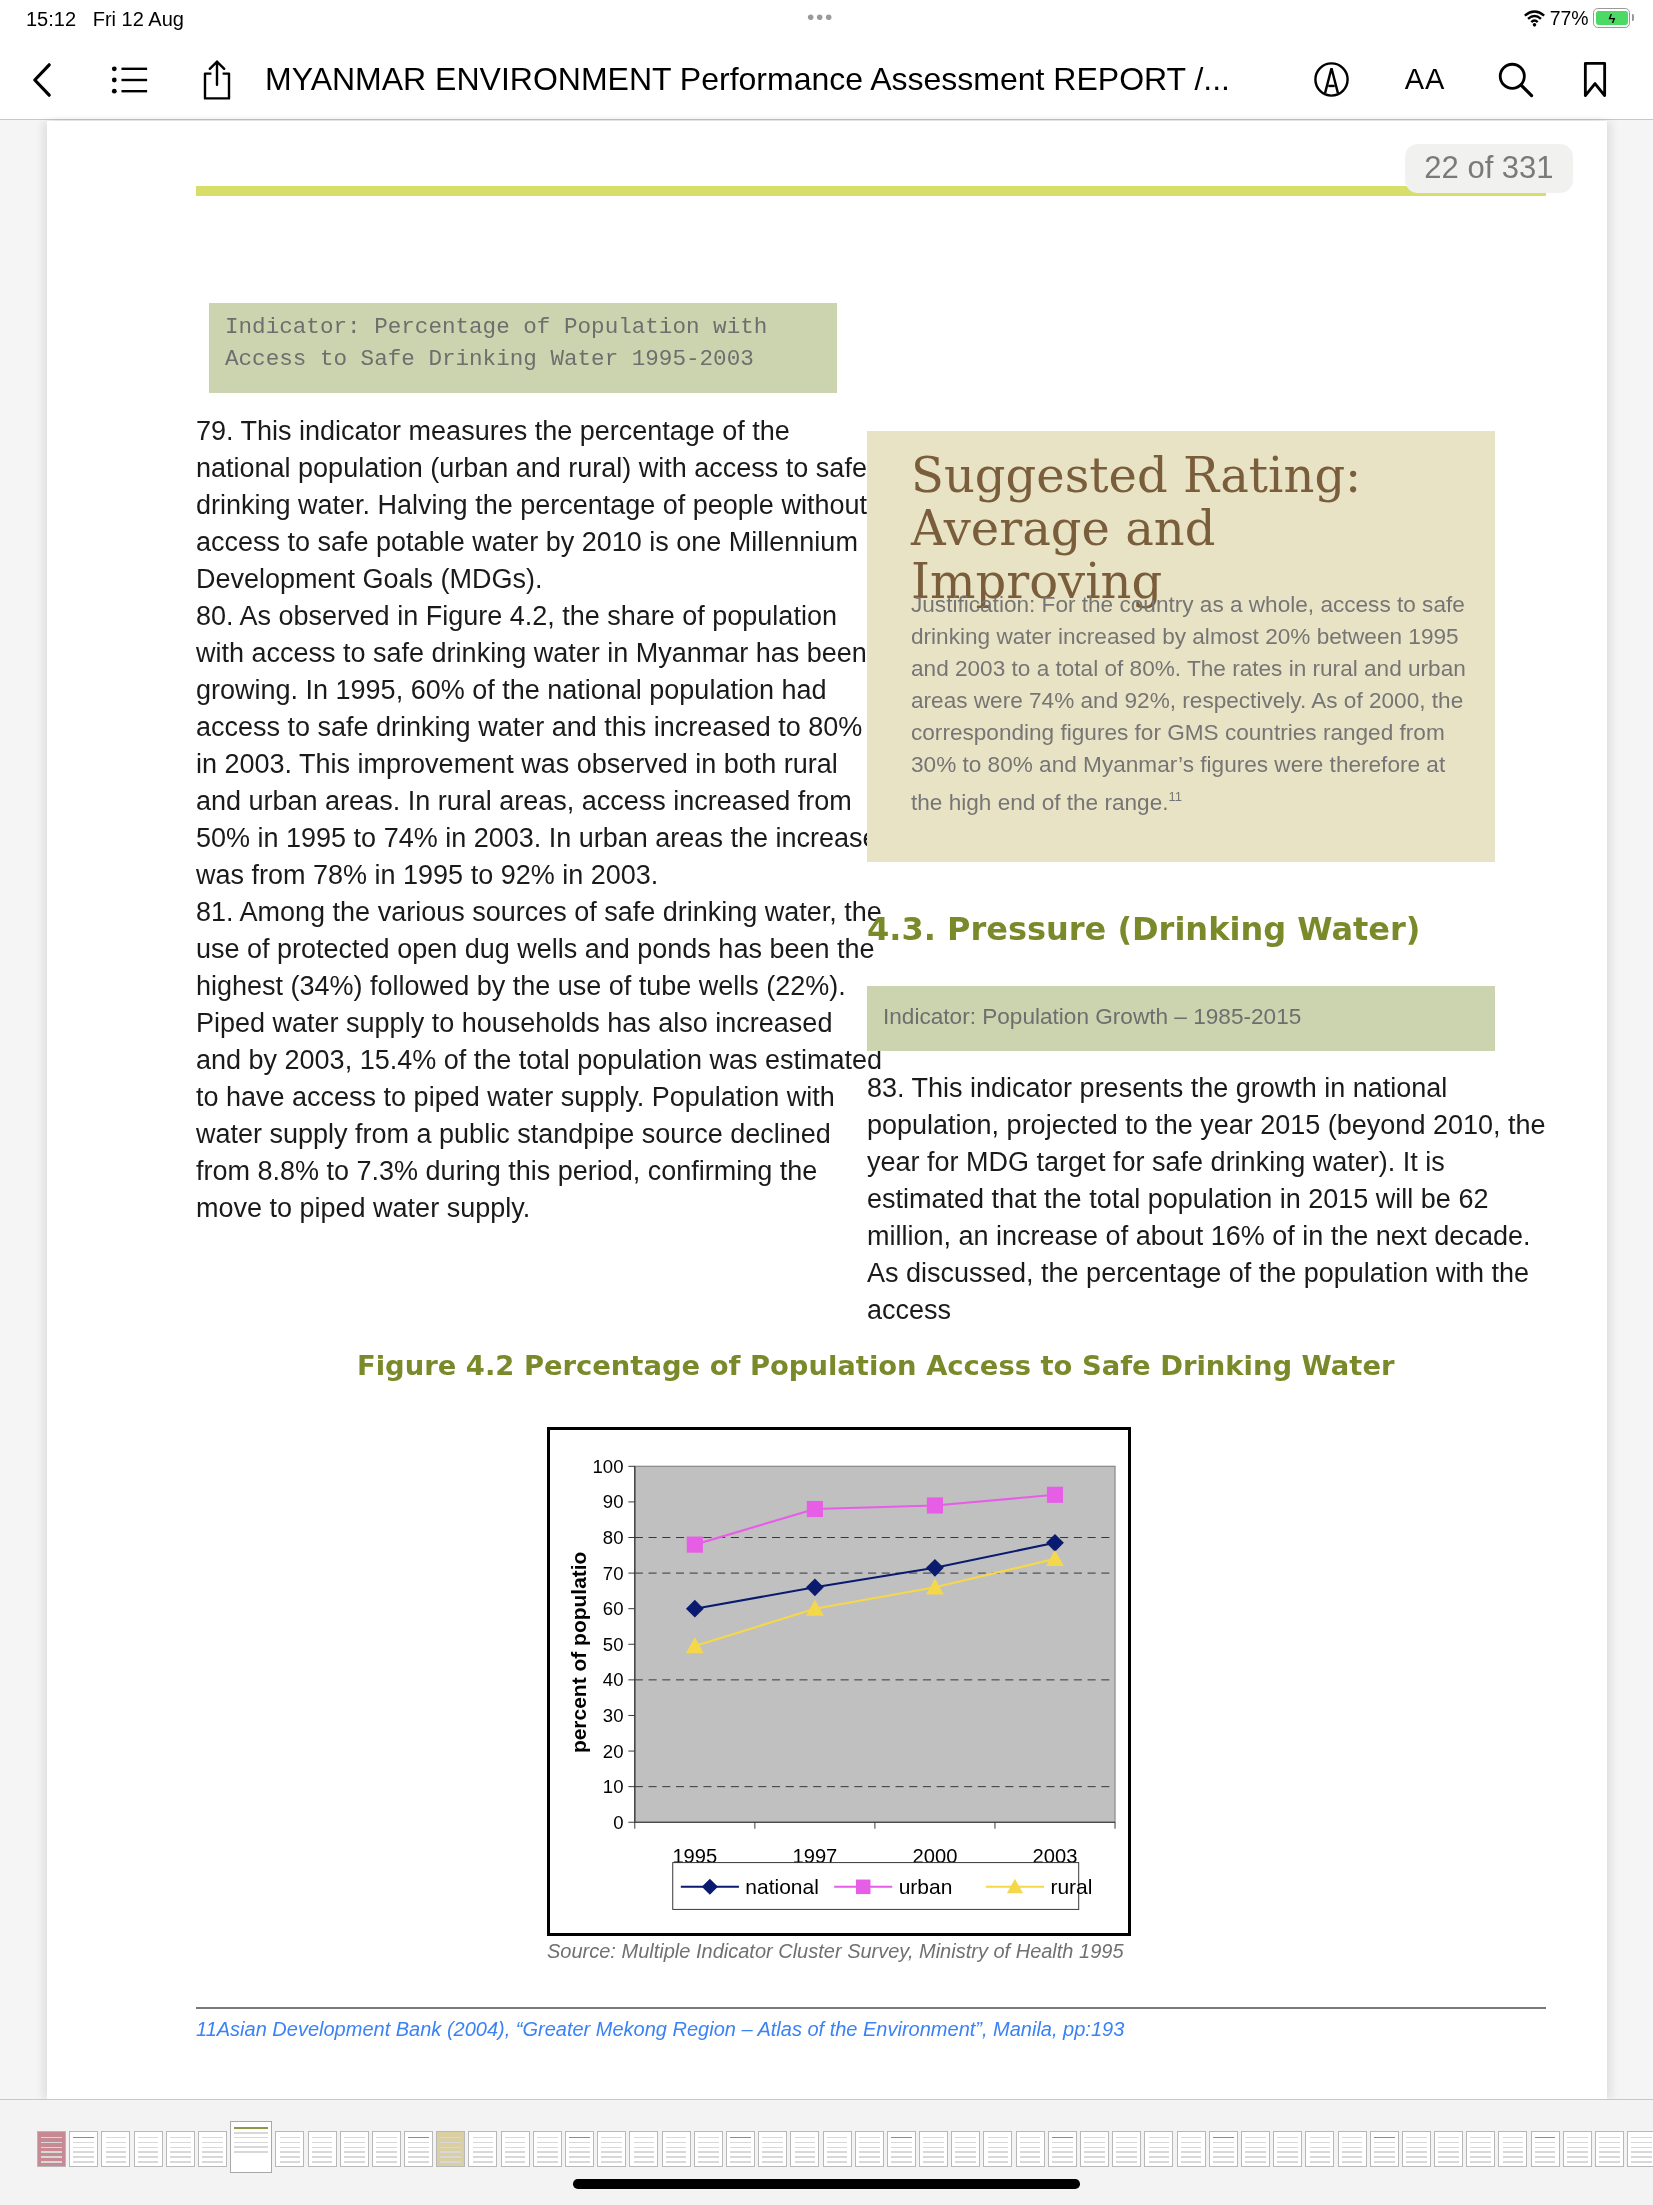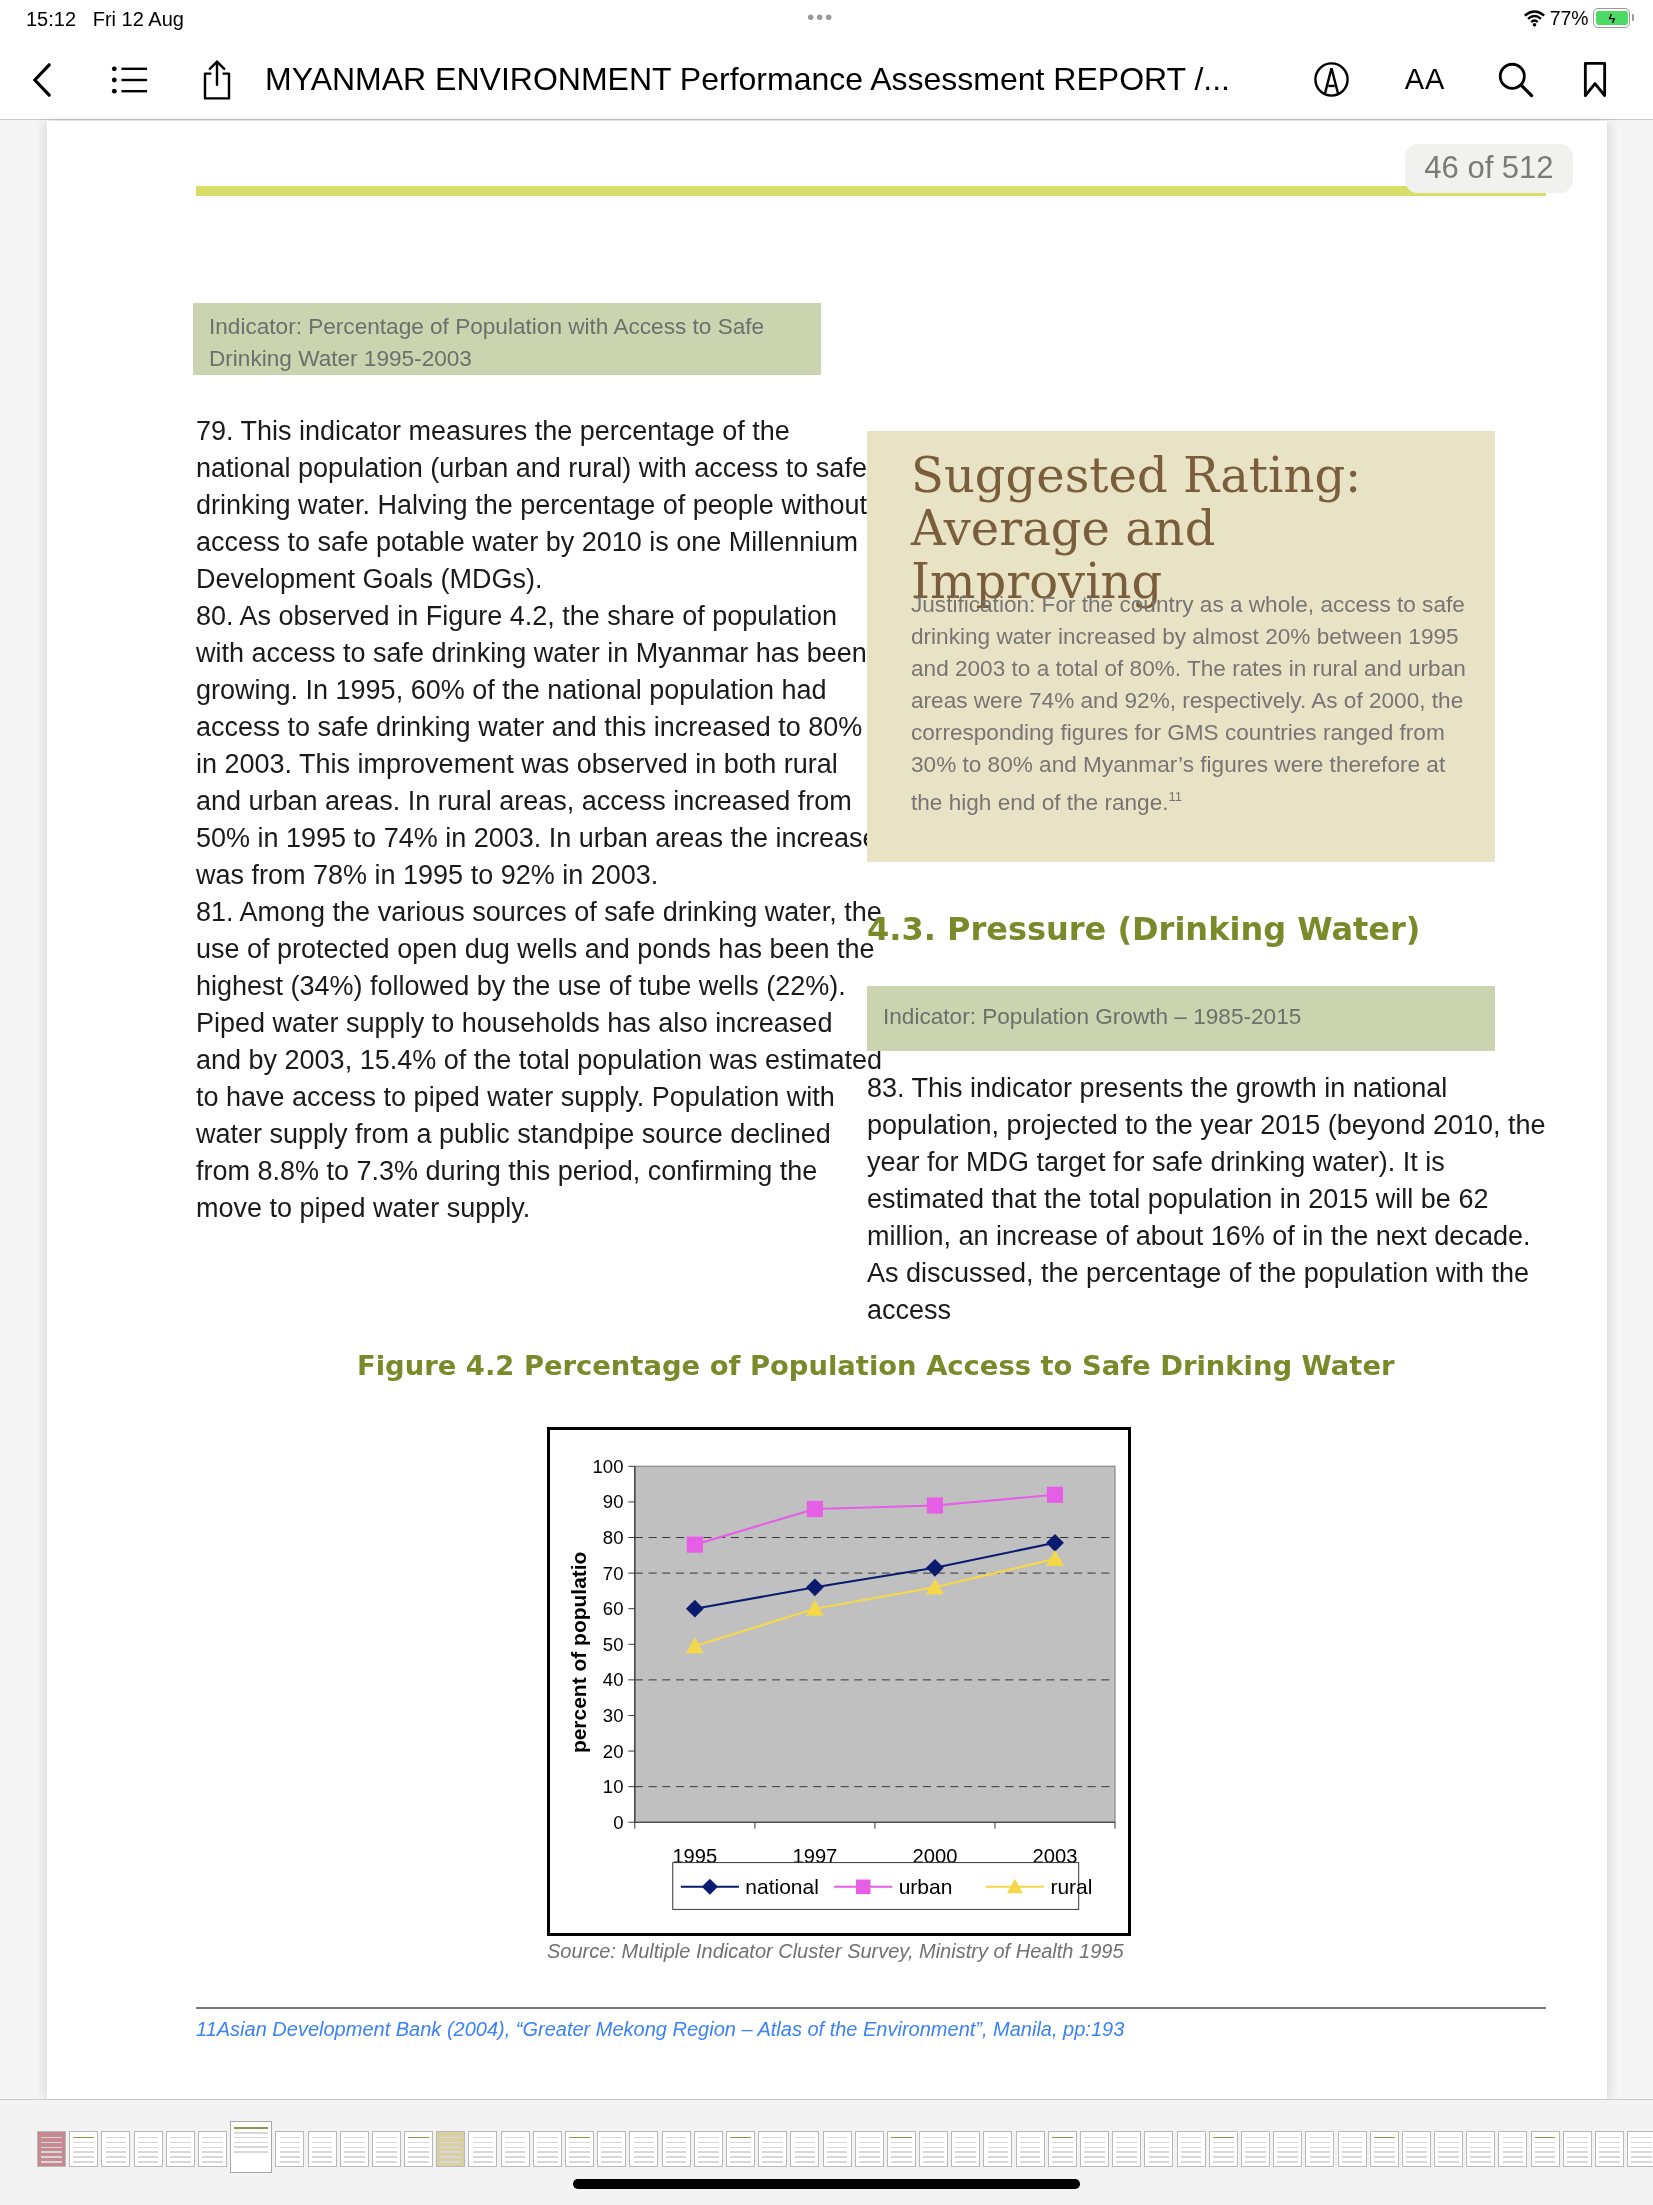--- a/index.html
+++ b/index.html
@@ -23,21 +23,21 @@
   
   .viewer { position: absolute; left: 0; top: 121px; width: 1653px; height: 1978px; background: #f5f5f5; }
   .page { position: absolute; left: 47px; top: 0; width: 1560px; height: 1978px; background: #fff; box-shadow: -4.8px 0 8px rgba(0,0,0,0.08), 4.8px 0 8px rgba(0,0,0,0.08); }
   .page-counter { position: absolute; right: 34px; top: 22.6px; padding: 6.5px 19.4px; background: #f1f1ef; border-radius: 13px; font-size: 31px; color: #7a7a7a; z-index: 5; }
 
   .accent-bar { position: absolute; left: 149px; top: 65px; width: 1350px; height: 9.7px; background: #d7df6a; }
 
   .green-head { color: #7a8a2a; font-family: "DejaVu Sans", sans-serif; font-weight: bold; }
   .h-state { position: absolute; left: 149px; top: 103px; font-size: 34px; }
   .indicator-box { position: absolute; background: #cbd4ae; color: #6e6e6e; font-size: 22.6px; line-height: 32px; padding: 8px 16px; }
-  .ind-1 { left: 146px; top: 182px; width: 628px; height: 72px; }
+  .ind-1 { left: 162px; top: 182px; width: 628px; height: 90px; font-family: Liberation Mono, monospace; }
   .body-text { position: absolute; font-size: 27px; line-height: 37px; color: #1a1a1a; font-family: "Liberation Sans", sans-serif; }
   .left-col { left: 149px; top: 292px; width: 686px; }
   .right-p82 { left: 820px; top: 103px; width: 694px; }
 
   .rating-box { position: absolute; left: 820px; top: 310px; width: 628px; height: 431px; background: #e9e3c6; }
   .rating-title { position: absolute; left: 44px; top: 18px; width: 565px; font-size: 48px; line-height: 53px; color: #7a5e3c; font-family: "DejaVu Serif", serif; }
   .rating-text { position: absolute; left: 44px; top: 158px; width: 557px; font-size: 22.6px; line-height: 32px; color: #757575; }
 
   .h-pressure { position: absolute; left: 820px; top: 789px; font-size: 32px; }
   .ind-2 { left: 820px; top: 865px; width: 628px; height: 65px; padding-top: 14.5px; }
@@ -121,21 +121,21 @@
   </div>
   <div class="tb-icon" style="left:1572px;">
     <svg width="26" height="37" viewBox="0 0 32 46">
         <path d="M4 3 H28 V43 L16 28 L4 43 Z" stroke="#000" stroke-width="3.5" fill="none" stroke-linejoin="round"></path>
       </svg>
   </div>
 </div>
 
 <div class="viewer">
   <div class="page">
-    <div class="page-counter">46 of 512</div>
+    <div class="page-counter">22 of 331</div>
     <div class="accent-bar"></div>
 
     <div class="indicator-box ind-1">Indicator: Percentage of Population with Access to Safe Drinking Water 1995-2003</div>
 
     <div class="body-text left-col" style="white-space:pre-line;">79. This indicator measures the percentage of  the national population (urban and rural) with access to safe drinking water. Halving the percentage of  people without access to safe potable water by 2010 is one Millennium Development Goals (MDGs).
 80. As observed in Figure 4.2, the share of population with access to safe drinking water in Myanmar has been growing. In 1995, 60% of  the national population had access to safe drinking water and this increased to 80% in 2003. This improvement was observed in both rural and urban areas. In rural areas, access increased from 50% in 1995 to 74% in 2003. In urban areas the increase was from 78% in 1995 to 92% in 2003.
 81. Among the various sources of  safe drinking water, the use of  protected open dug wells and ponds has been the highest (34%) followed by the use of  tube wells (22%). Piped water supply to households has also increased and by 2003, 15.4% of  the total population was estimated to have access to piped water supply. Population with water supply from a public standpipe source declined from 8.8% to 7.3% during this period, confirming the move to piped water supply.</div>
 
 
     <div class="rating-box">

